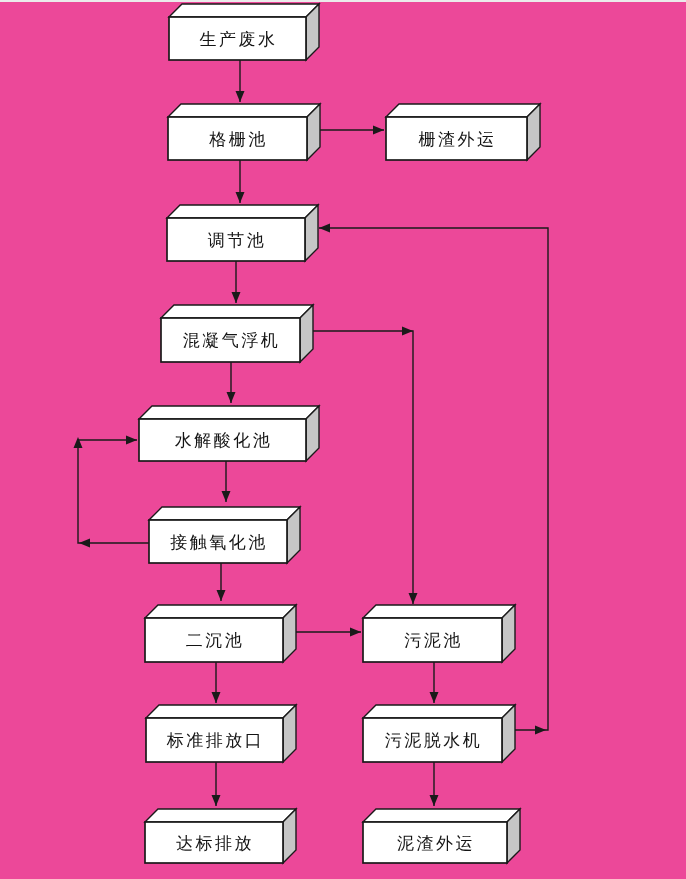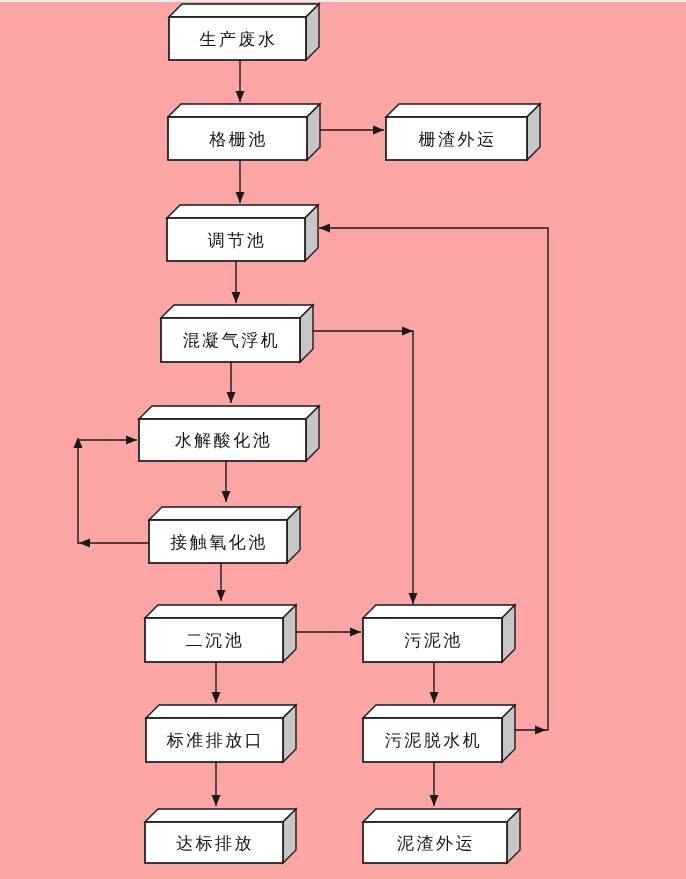--- a/index.html
+++ b/index.html
@@ -4,21 +4,21 @@
 <style>
   html, body {
     margin: 0;
     padding: 0;
     background: #ffffff;
   }
   .page {
     position: relative;
     width: 686px;
     height: 879px;
-    background: #fca5a5;
+    background: #ec4899;
     overflow: hidden;
     text-align: center;
   }
   .top-scan-edge {
     position: absolute;
     top: 0; left: 0;
     width: 100%; height: 2px;
     background: #ebebeb;
   }
   svg.flowchart {

